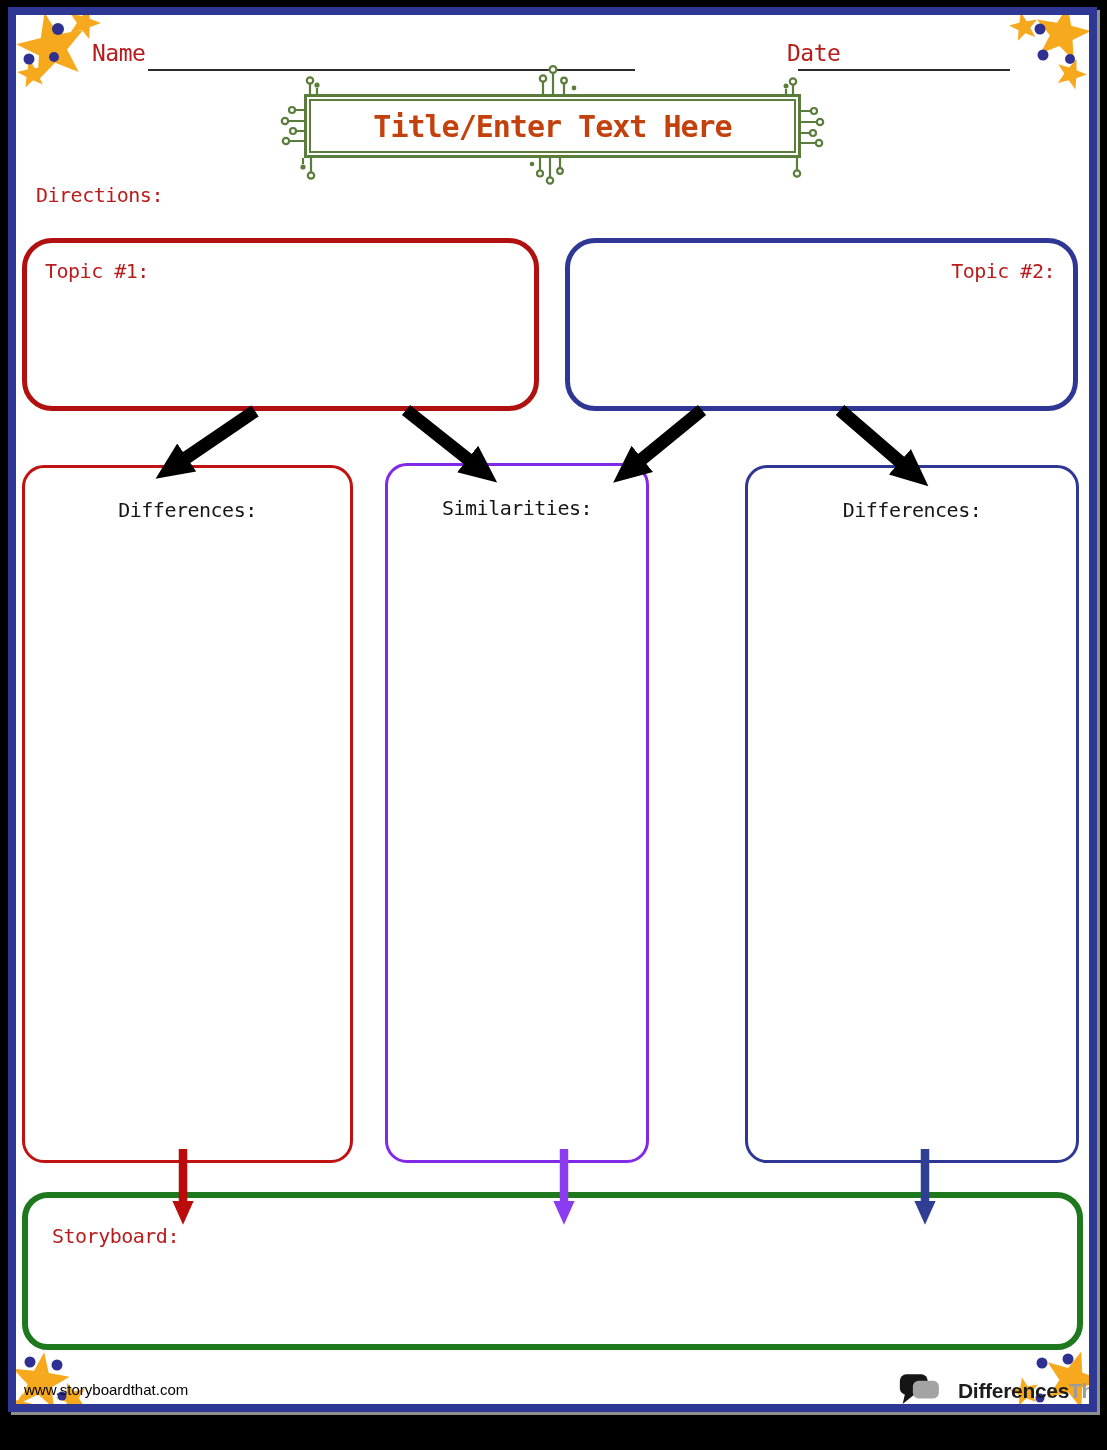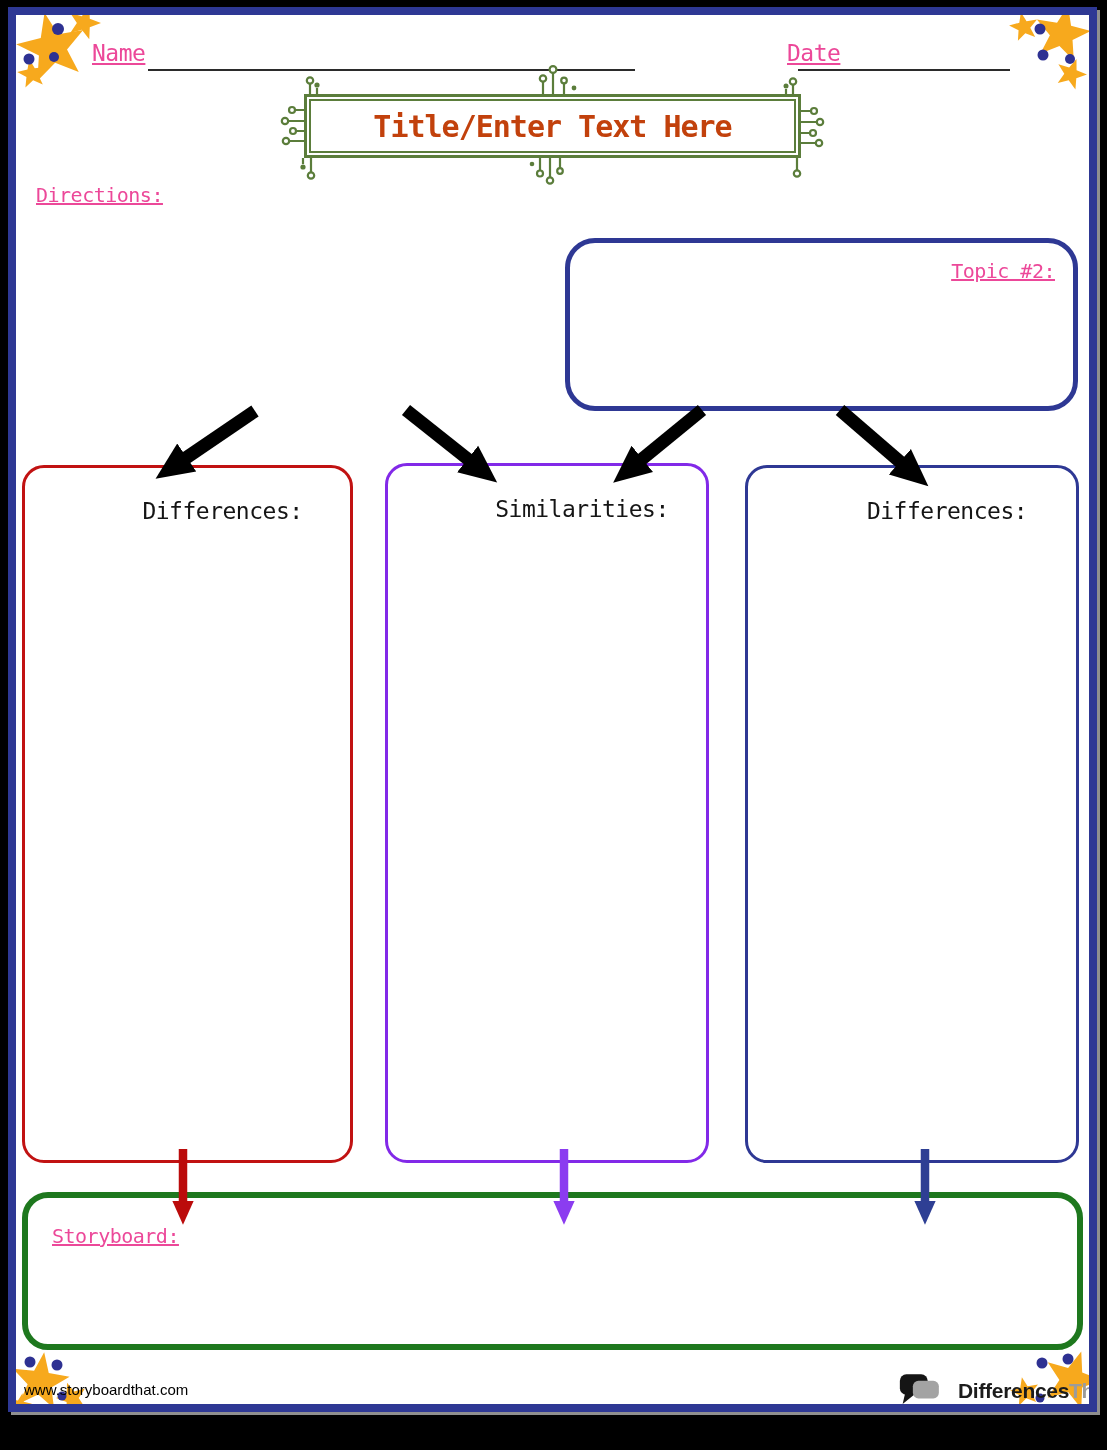--- a/index.html
+++ b/index.html
@@ -5,45 +5,45 @@
   html,body{margin:0;padding:0;background:#000;}
   .page{position:relative;width:1107px;height:1450px;background:#000;overflow:hidden;
         font-family:"DejaVu Sans Mono",monospace;}
   .sheet{position:absolute;left:8px;top:7px;width:1089px;height:1405px;background:#fff;
          overflow:hidden;box-shadow:3px 3px 0 0 #8f8f8f;}
   .sheet > *{position:absolute;}
   .stars{left:0;top:0;z-index:1;}
   .arrows{left:0;top:0;z-index:4;pointer-events:none;}
   .frame-border{left:0;top:0;width:1089px;height:1405px;border:8px solid #2e3894;
                 box-sizing:border-box;z-index:6;pointer-events:none;}
-  .lbl{color:#ec4899;letter-spacing:-0.5px;z-index:2;text-decoration:underline;}
+  .lbl{color:#b91c1c;letter-spacing:-0.5px;z-index:2;}
   .name-lbl{left:84px;top:33px;font-size:23px;}
   .date-lbl{left:738px;top:33px;font-size:23px;margin-left:41px;}
   .writeline{border-bottom:2px solid #2b2b2b;height:0;z-index:2;}
   .name-line{left:140px;top:62px;width:487px;}
   .date-line{left:790px;top:62px;width:212px;}
   .circuit{z-index:2;}
   .title-box{left:296px;top:87px;width:497px;height:64px;border:3px solid #5b7d3b;
              box-sizing:border-box;background:#fff;z-index:2;}
   .title-inner{position:absolute;inset:2px;border:2px solid #5b7d3b;display:flex;
                align-items:center;justify-content:center;}
   .title-text{font-size:30px;font-weight:bold;color:#c2410c;letter-spacing:-1px;}
   .directions{left:28px;top:166px;font-size:20px;margin-top:10px;}
   .topic-box{box-sizing:border-box;border-radius:30px;background:#fff;z-index:2;}
   .topic1{left:14px;top:231px;width:517px;height:173px;border:5px solid #b11010;}
   .topic2{left:557px;top:231px;width:513px;height:173px;border:5px solid #2e3894;padding-left:17px;}
   .topic-box .lbl{position:absolute;top:16px;font-size:20px;}
   .topic1 .lbl{left:18px;}
   .topic2 .lbl{right:18px;text-align:right;}
   .col{box-sizing:border-box;border-radius:22px;background:#fff;z-index:2;}
   .col1{left:14px;top:458px;width:331px;height:698px;border:3px solid #c11212;}
-  .col2{left:377px;top:456px;width:324px;height:700px;border:3px solid #8229e8;}
+  .col2{left:377px;top:456px;width:264px;height:700px;border:3px solid #8229e8;}
   .col3{left:737px;top:458px;width:334px;height:698px;border:3px solid #2e3894;}
-  .col-h{position:absolute;left:0;top:30px;width:100%;text-align:center;font-size:23px;
-         color:#151515;letter-spacing:-0.5px;padding-left:35px;}
+  .col-h{position:absolute;left:0;top:30px;width:100%;text-align:center;font-size:20px;
+         color:#151515;letter-spacing:-0.5px;}
   .conclusion{left:14px;top:1185px;width:1061px;height:158px;border:6px solid #1e781e;
               border-radius:26px;box-sizing:border-box;background:#fff;z-index:2;}
   .conclusion .lbl{position:absolute;left:24px;top:26px;font-size:20px;}
   .footer-url{left:16px;top:1374px;font-size:15px;font-weight:normal;
               font-family:"Liberation Sans",sans-serif;color:#000;z-index:2;}
   .logo{left:890px;top:1364px;height:40px;display:flex;align-items:center;gap:8px;z-index:2;}
   .brand{font-family:"Liberation Sans",sans-serif;font-size:21px;font-weight:bold;
          color:#1c1c1c;letter-spacing:-0.3px;white-space:nowrap;}
   .brand-that{color:#9b9b9b;}
 </style>
@@ -133,20 +133,23 @@
     </svg>
 
     <div class="title-box">
       <div class="title-inner">
         <span class="title-text">Title/Enter Text Here</span>
       </div>
     </div>
 
     <span class="lbl directions">Directions:</span>
 
+    <div class="topic-box topic1">
+      <span class="lbl">Topic #1:</span>
+    </div>
     <div class="topic-box topic2">
       <span class="lbl">Topic #2:</span>
     </div>
 
     <div class="col col1">
       <span class="col-h">Differences:</span>
     </div>
     <div class="col col2">
       <span class="col-h">Similarities:</span>
     </div>

